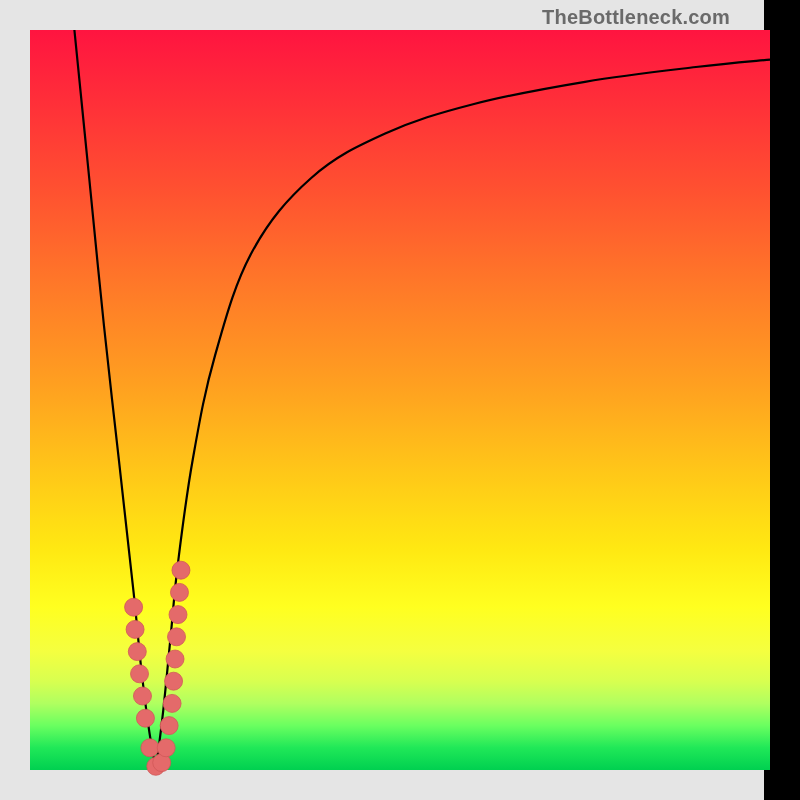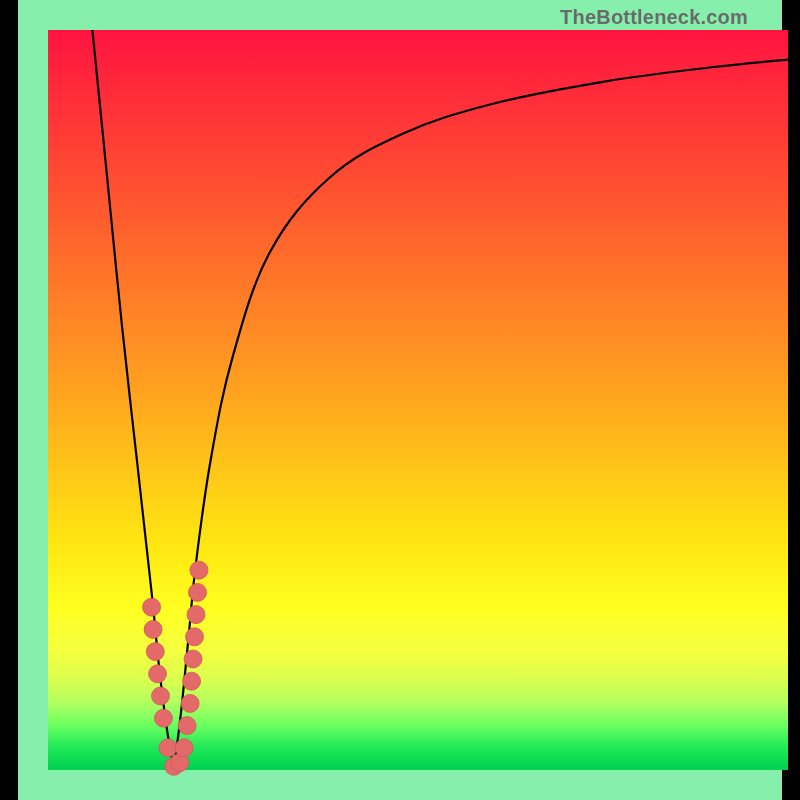--- a/index.html
+++ b/index.html
@@ -7,22 +7,21 @@
     padding: 0;
     width: 800px;
     height: 800px;
     overflow: hidden;
     background: #000;
   }
   .frame {
     position: relative;
     width: 764px;
     height: 800px;
-    background: #86efac;
-    margin-left: 18px;
+    background: #e5e5e5;
   }
   .plot-area {
     position: absolute;
     left: 30px;
     top: 30px;
     width: 740px;
     height: 740px;
     
     background: linear-gradient(to bottom,
       #ff1440 0%,

